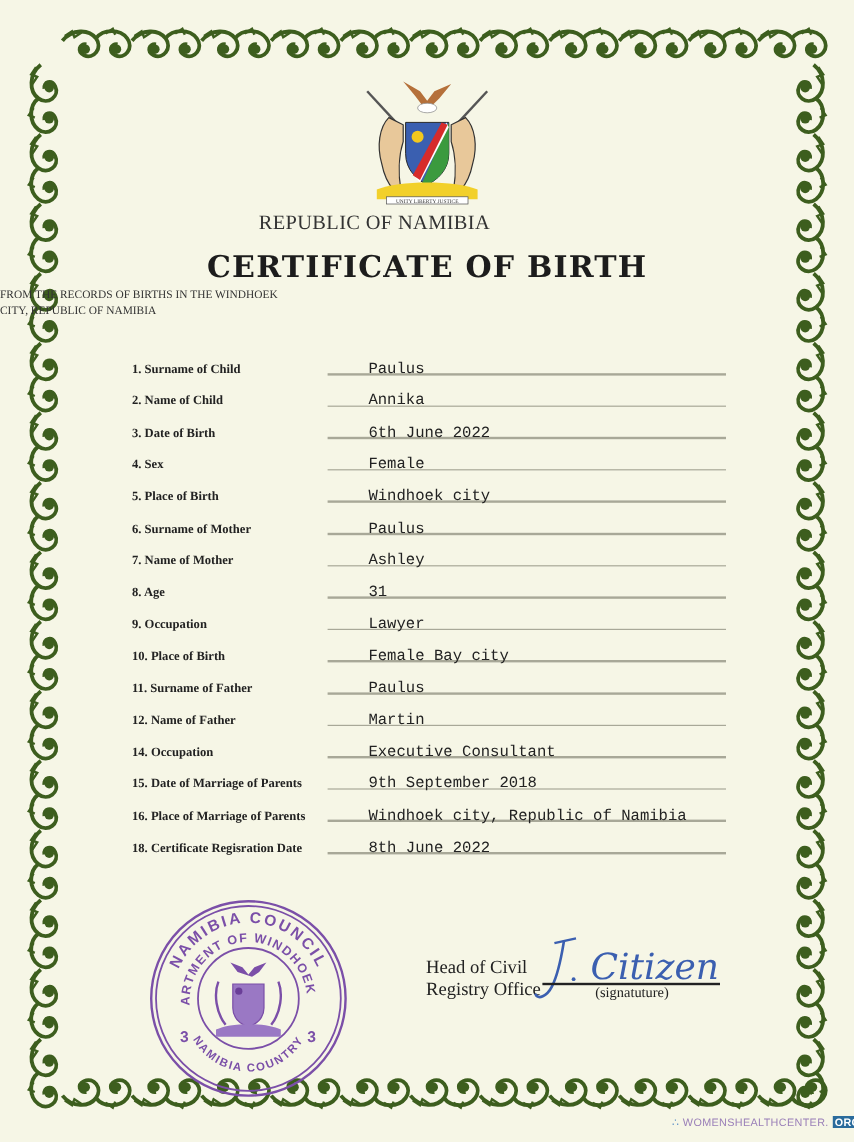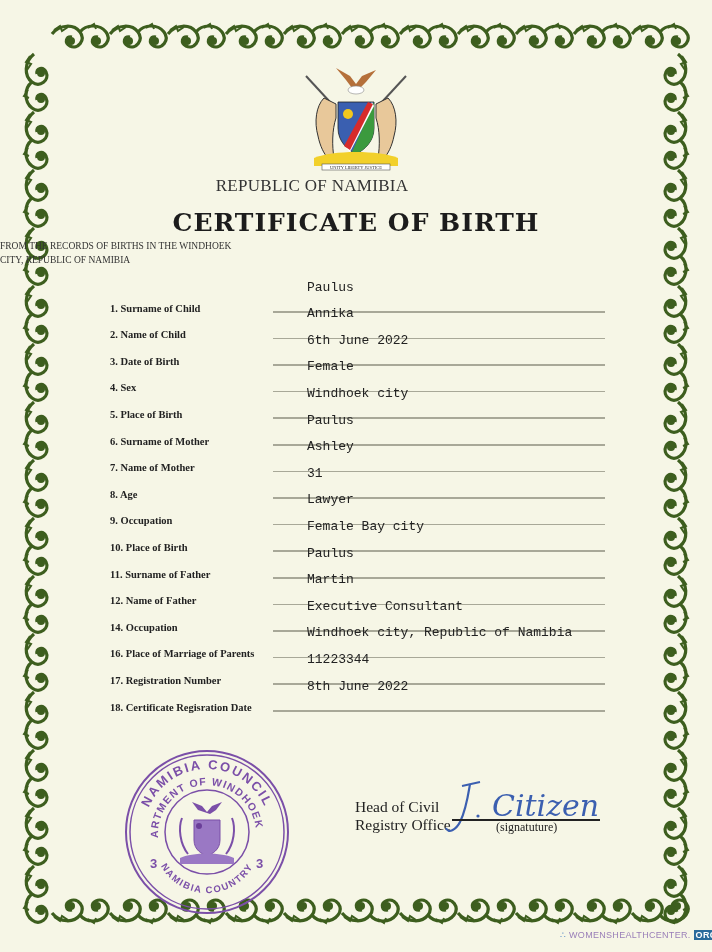--- a/index.html
+++ b/index.html
@@ -8,21 +8,21 @@
   .frame svg { position:absolute; left:0; top:0; }
   .emblem { position:absolute; left:302px; top:66px; width:108px; height:112px; }
   .republic { position:absolute; left:0; width:624px; top:176px; text-align:center; font-size:17px; letter-spacing:0.3px; color:#333; }
   .cert-title { position:absolute; left:0; width:712px; top:208px; text-align:center; font-family:"DejaVu Serif", serif; font-weight:bold; font-size:25px; letter-spacing:1px; color:#1c1c1c; }
   .subtitle { position:absolute; left:0; width:712px; text-align:left; font-size:9.5px; color:#333; }
   .sub1 { top:241px; } .sub2 { top:255px; }
   .fields { position:absolute; left:110px; top:290px; width:495px; }
   .row { position:relative; height:26.6px; }
   .row .label { position:absolute; left:0; bottom:3px; font-size:10.5px; font-weight:bold; color:#222; white-space:nowrap; }
   .row .line { position:absolute; left:163px; right:0; bottom:4px; height:1.5px; background:#a8a898; }
-  .row .value { position:absolute; left:197px; bottom:22px; font-family:"Liberation Mono", monospace; font-size:13px; color:#222; white-space:nowrap; }
+  .row .value { position:absolute; left:197px; bottom:2px; font-family:"Liberation Mono", monospace; font-size:13px; color:#222; white-space:nowrap; }
   .seal { position:absolute; left:122px; top:748px; width:170px; height:168px; }
   .head-label { position:absolute; left:331px; top:798px; font-size:15.5px; line-height:18px; color:#222;margin-left:24px; }
   .sig { position:absolute; left:440px; top:778px; width:170px; height:60px; }
   .sig-line { position:absolute; left:452px; top:819px; width:148px; height:1.5px; background:#222; }
   .sig-caption { position:absolute; left:496px; top:820px; font-size:12px; color:#222; }
   .watermark { position:absolute; left:560px; top:930px; display:flex; align-items:center; gap:3px; font-family:"Liberation Sans", sans-serif; font-size:9px; color:#9a7fb8; letter-spacing:0.3px; }
   .watermark .org { background:#2a6b9c; color:#fff; padding:0 2px; font-weight:bold; font-size:9px; }
 </style>
 </head>
 <body>
@@ -201,28 +201,28 @@
       <span class="label">12.  Name of Father</span>
       <span class="line"></span>
       <span class="value">Martin</span>
     </div>
   <div class="row">
       <span class="label">14.  Occupation</span>
       <span class="line"></span>
       <span class="value">Executive Consultant</span>
     </div>
   <div class="row">
+      <span class="label">15.  Date of Marriage of Parents</span>
+      <span class="line"></span>
+      <span class="value">9th September 2018</span>
+    </div>
+  <div class="row">
       <span class="label">16.  Place of Marriage of Parents</span>
       <span class="line"></span>
       <span class="value">Windhoek city, Republic of Namibia</span>
-    </div>
-  <div class="row">
-      <span class="label">17.  Registration Number</span>
-      <span class="line"></span>
-      <span class="value">11223344</span>
     </div>
   <div class="row">
       <span class="label">18.  Certificate Regisration Date</span>
       <span class="line"></span>
       <span class="value">8th June 2022</span>
     </div>
 </div>
 
 <div class="seal">
   <svg width="170" height="168" viewBox="0 0 170 168">

